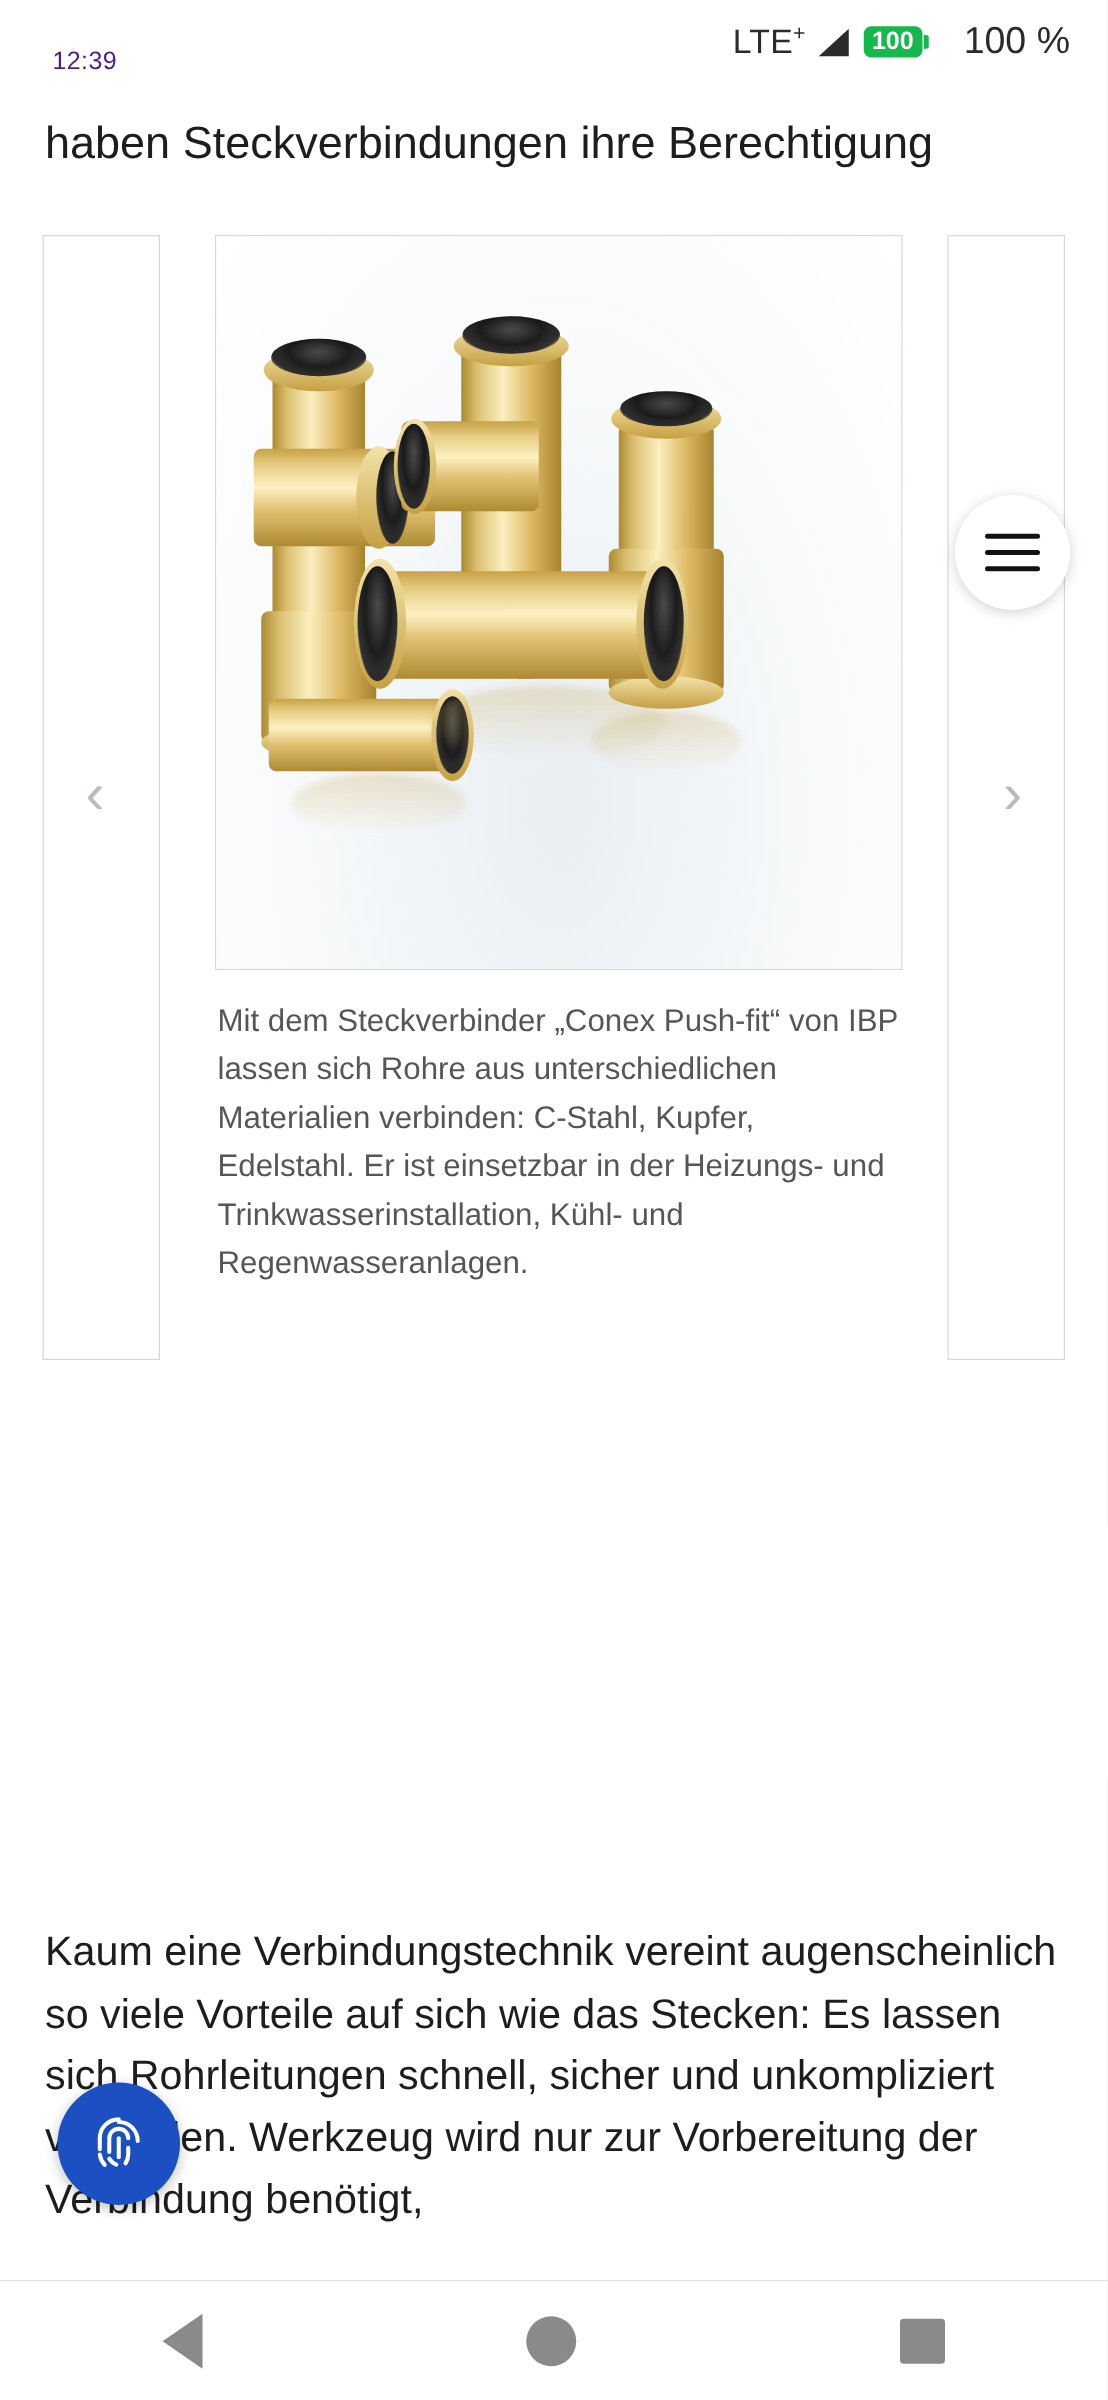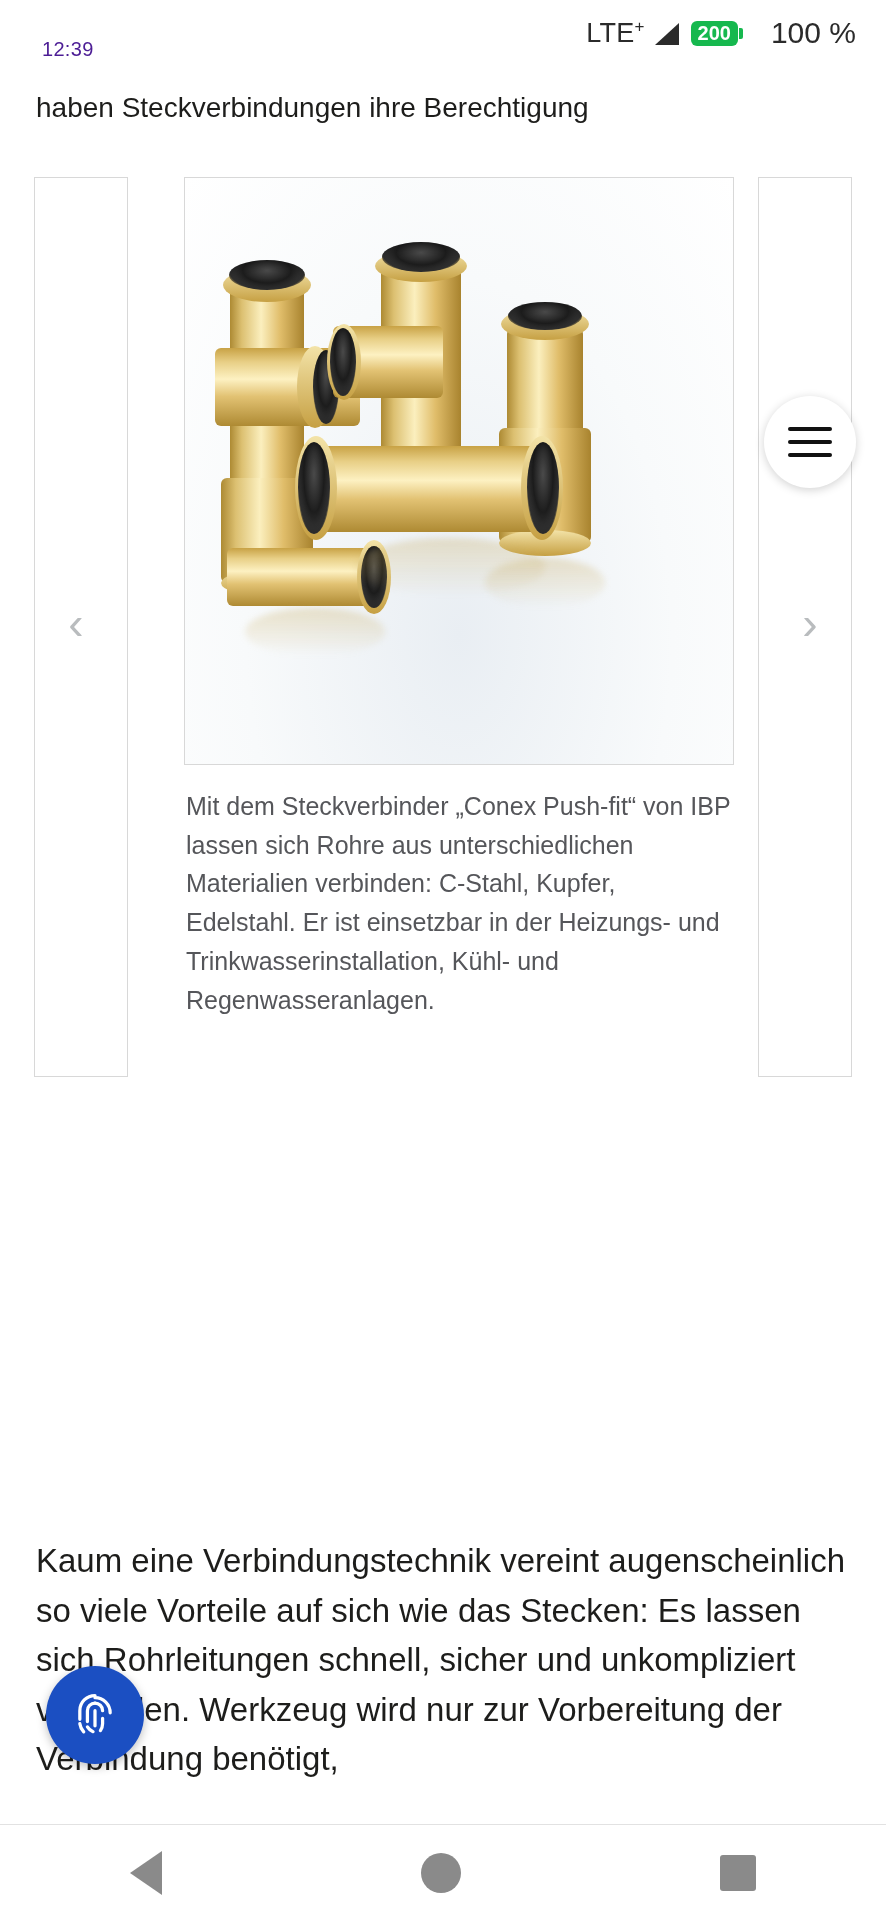--- a/index.html
+++ b/index.html
@@ -89,21 +89,21 @@
 
   
   .content {
     position: relative;
     flex: 1 1 auto;
     background: #ffffff;
     overflow: hidden;
   }
 
   .heading {
-    font-size: 28px;
+    font-size: 36px;
     line-height: 1.32;
     color: #1d1d1b;
     padding: 24px 36px 0 36px;
     font-weight: 400;
   }
 
   
   .carousel {
     position: relative;
     margin-top: 50px;
@@ -115,21 +115,21 @@
     width: 94px;
     height: 900px;
     border: 1px solid #d8d8d8;
     background: #ffffff;
   }
   .slide-frame-left { left: 34px; }
   .slide-frame-right { right: 34px; }
 
   .slide-main {
     position: absolute;
-    left: 184px;
+    left: 172px;
     top: 0;
     width: 550px;
     height: 900px;
   }
   .figure-box {
     width: 550px;
     height: 588px;
     border: 1px solid #d8d8d8;
     background: #fefefe;
     position: relative;
@@ -273,21 +273,21 @@
 <div class="screen">
 
   <div class="statusbar">
     <div class="status-clock">12:39</div>
     <div class="status-right">
       <div class="status-net">
         <span>LTE</span><sup>+</sup>
       </div>
       <span class="sig-icon"></span>
       <span class="batt">
-        <span class="batt-body">200</span>
+        <span class="batt-body">100</span>
         <span class="batt-cap"></span>
       </span>
       <span class="status-batt-pct">100 %</span>
     </div>
   </div>
 
   <div class="content">
 
     <div class="heading">haben Steckverbindungen ihre Berechtigung</div>
 

